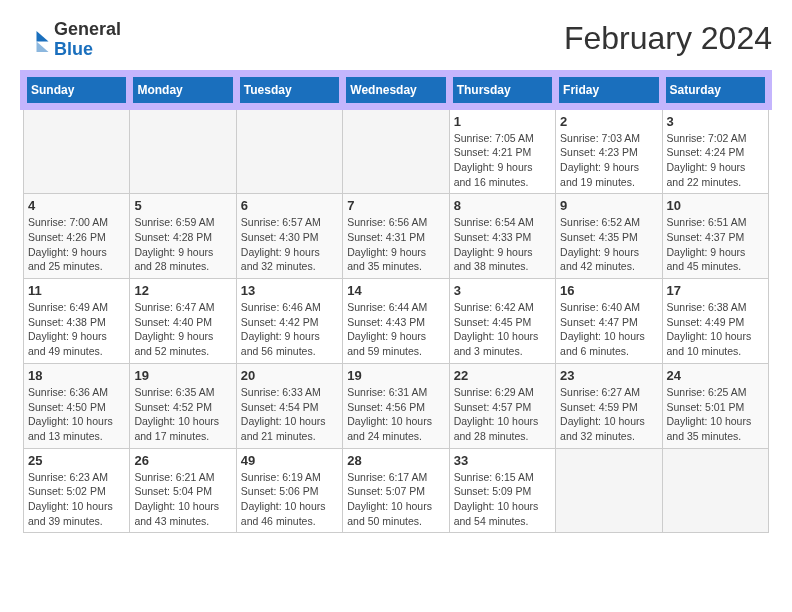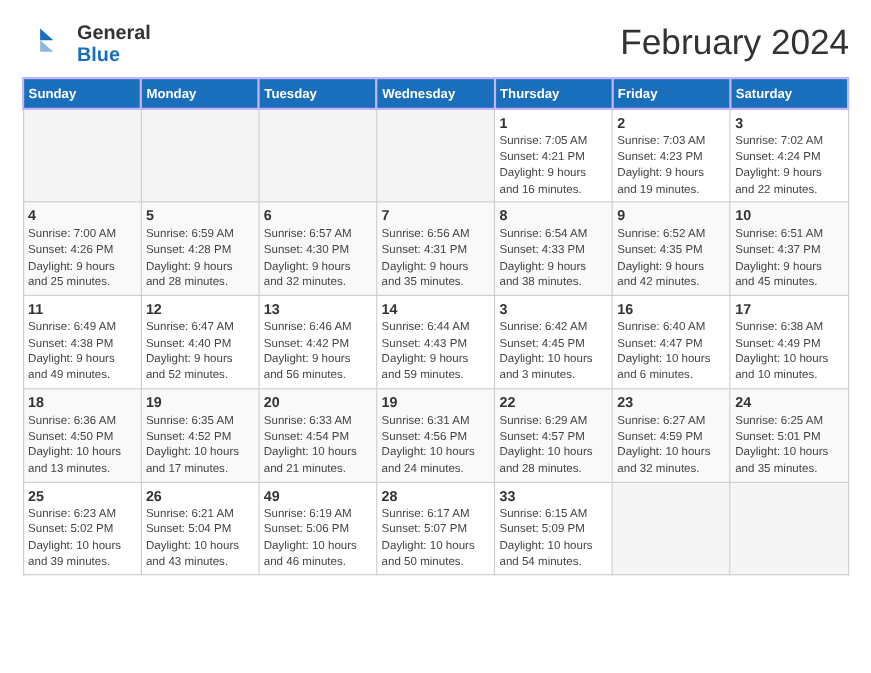--- a/index.html
+++ b/index.html
@@ -11,21 +11,22 @@
       padding: 20px;
     }
     .header {
       display: flex;
       justify-content: space-between;
       align-items: flex-start;
       margin-bottom: 10px;
     }
     .logo {
       display: flex;
-      gap: 20px;
+      align-items: center;
+      gap: 4px;
     }
     .logo-text {
       display: flex;
       flex-direction: column;
       font-size: 18px;
       font-weight: bold;
       line-height: 1.1;
     }
     .logo-text span:first-child { color: #333; }
     .logo-text span:last-child { color: #1a6fbd; }
@@ -50,21 +51,21 @@
       width: 100%;
       border-collapse: collapse;
       font-size: 11px;
     }
     thead th {
       background-color: #1a6fbd;
       color: #fff;
       padding: 6px 4px;
       text-align: left;
       font-size: 12px;
-      border: 2px solid #c4b5fd;
+      border: 7px solid #c4b5fd;
     }
     tbody td {
       border: 1px solid #ccc;
       padding: 4px;
       vertical-align: top;
       width: calc(100% / 7);
       height: 80px;
       background: #fff;
     }
     tbody tr:nth-child(even) td {

